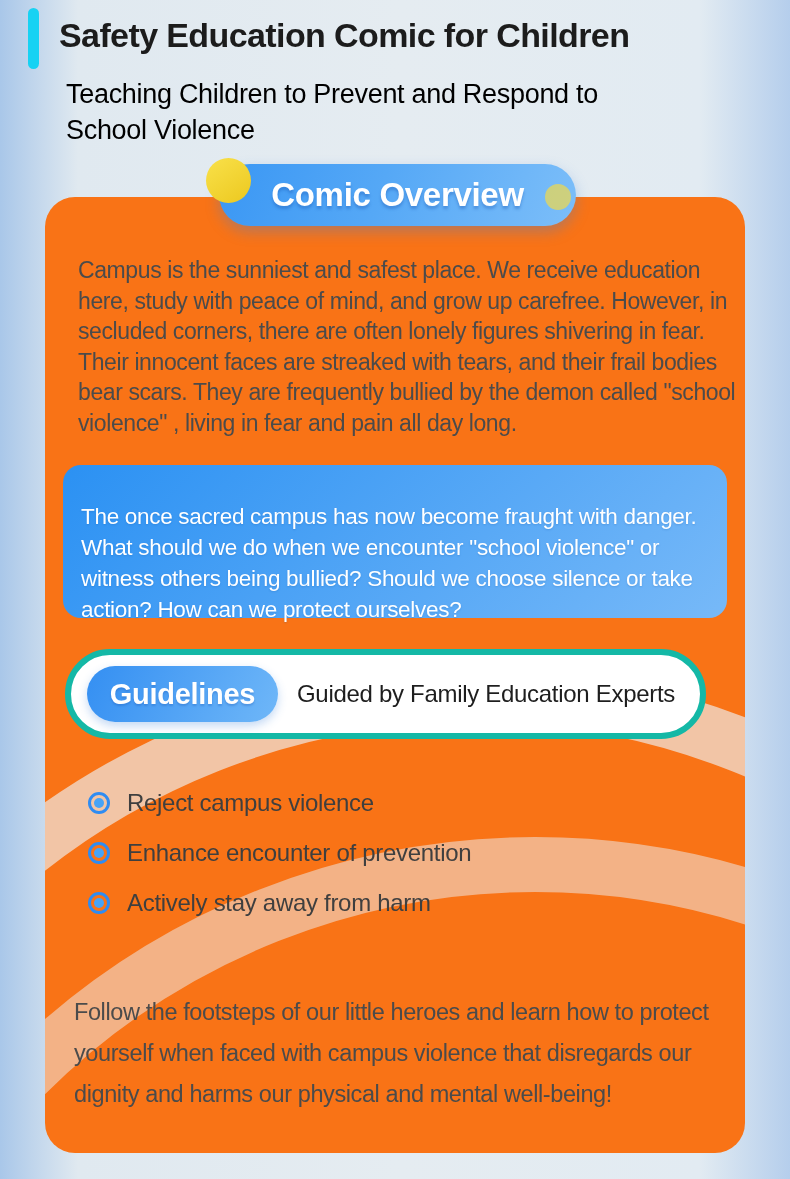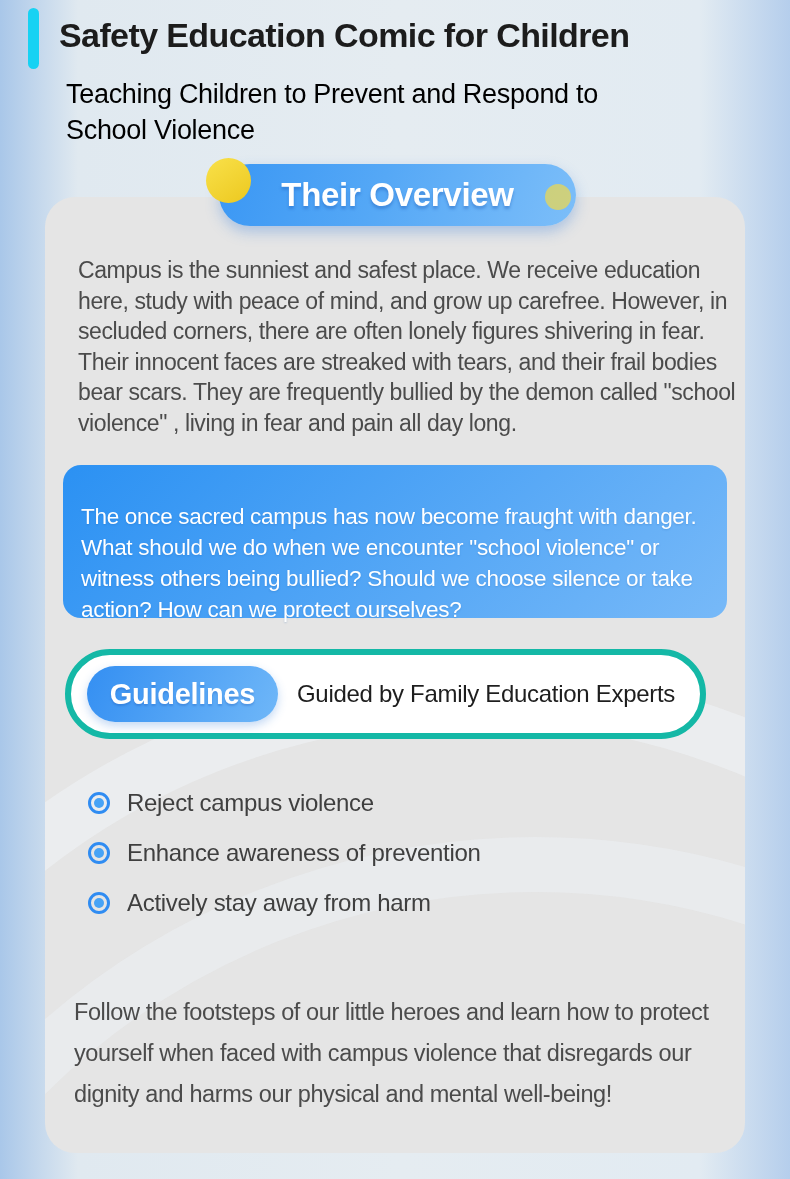--- a/index.html
+++ b/index.html
@@ -46,21 +46,21 @@
     background:linear-gradient(145deg,#f9e14a,#ecc81f); z-index:4;
   }
   .badge-ring {
     position:absolute; left:326px; top:20px; width:24px; height:24px; border-radius:50%;
     border:13px solid rgba(239,216,77,0.72); z-index:6;
   }
 
   
   .card {
     position:absolute; left:45px; top:197px; width:700px; height:956px;
-    background:#e5e5e5; border-radius:30px; overflow:hidden;
+    background:#f97316; border-radius:30px; overflow:hidden;
   }
   .swoosh-1, .swoosh-2 {
     position:absolute; width:1500px; height:1500px; border-radius:50%;
     border:55px solid #eef1f5; pointer-events:none;
   }
   .swoosh-1 { top:470px; left:-320px; opacity:.65; }
   .swoosh-2 { top:640px; left:-260px; opacity:.5; }
 
   .intro-paragraph {
     position:absolute; left:33px; top:58px; width:666px;
@@ -118,21 +118,21 @@
 <body>
 
 <div class="accent-bar"></div>
 <h1 class="page-title">Safety Education Comic for Children</h1>
 <div class="page-subtitle">Teaching Children to Prevent and Respond to School Violence</div>
 
 <div class="badge-wrap">
   <div class="badge-pill"></div>
   <div class="badge-dot"></div>
   <div class="badge-ring"></div>
-  <div class="badge-label">Their Overview</div>
+  <div class="badge-label">Comic Overview</div>
 </div>
 
 <div class="card">
   <div class="swoosh-1"></div>
   <div class="swoosh-2"></div>
 
   <p class="intro-paragraph">Campus is the sunniest and safest place. We receive education here, study with peace of mind, and grow up carefree. However, in secluded corners, there are often lonely figures shivering in fear. Their innocent faces are streaked with tears, and their frail bodies bear scars. They are frequently bullied by the demon called "school violence" , living in fear and pain all day long.</p>
 
   <div class="highlight-box">The once sacred campus has now become fraught with danger. What should we do when we encounter "school violence" or witness others being bullied? Should we choose silence or take action? How can we protect ourselves?</div>
 
@@ -141,21 +141,21 @@
     <div class="guidelines-caption">Guided by Family Education Experts</div>
   </div>
 
   <div class="bullet-list">
     <div class="bullet-row">
       <span class="radio-icon"></span>
       <span class="bullet-text">Reject campus violence</span>
     </div>
     <div class="bullet-row">
       <span class="radio-icon"></span>
-      <span class="bullet-text">Enhance awareness of prevention</span>
+      <span class="bullet-text">Enhance encounter of prevention</span>
     </div>
     <div class="bullet-row">
       <span class="radio-icon"></span>
       <span class="bullet-text">Actively stay away from harm</span>
     </div>
   </div>
 
   <p class="closing-paragraph">Follow the footsteps of our little heroes and learn how to protect yourself when faced with campus violence that disregards our dignity and harms our physical and mental well-being!</p>
 </div>
 

